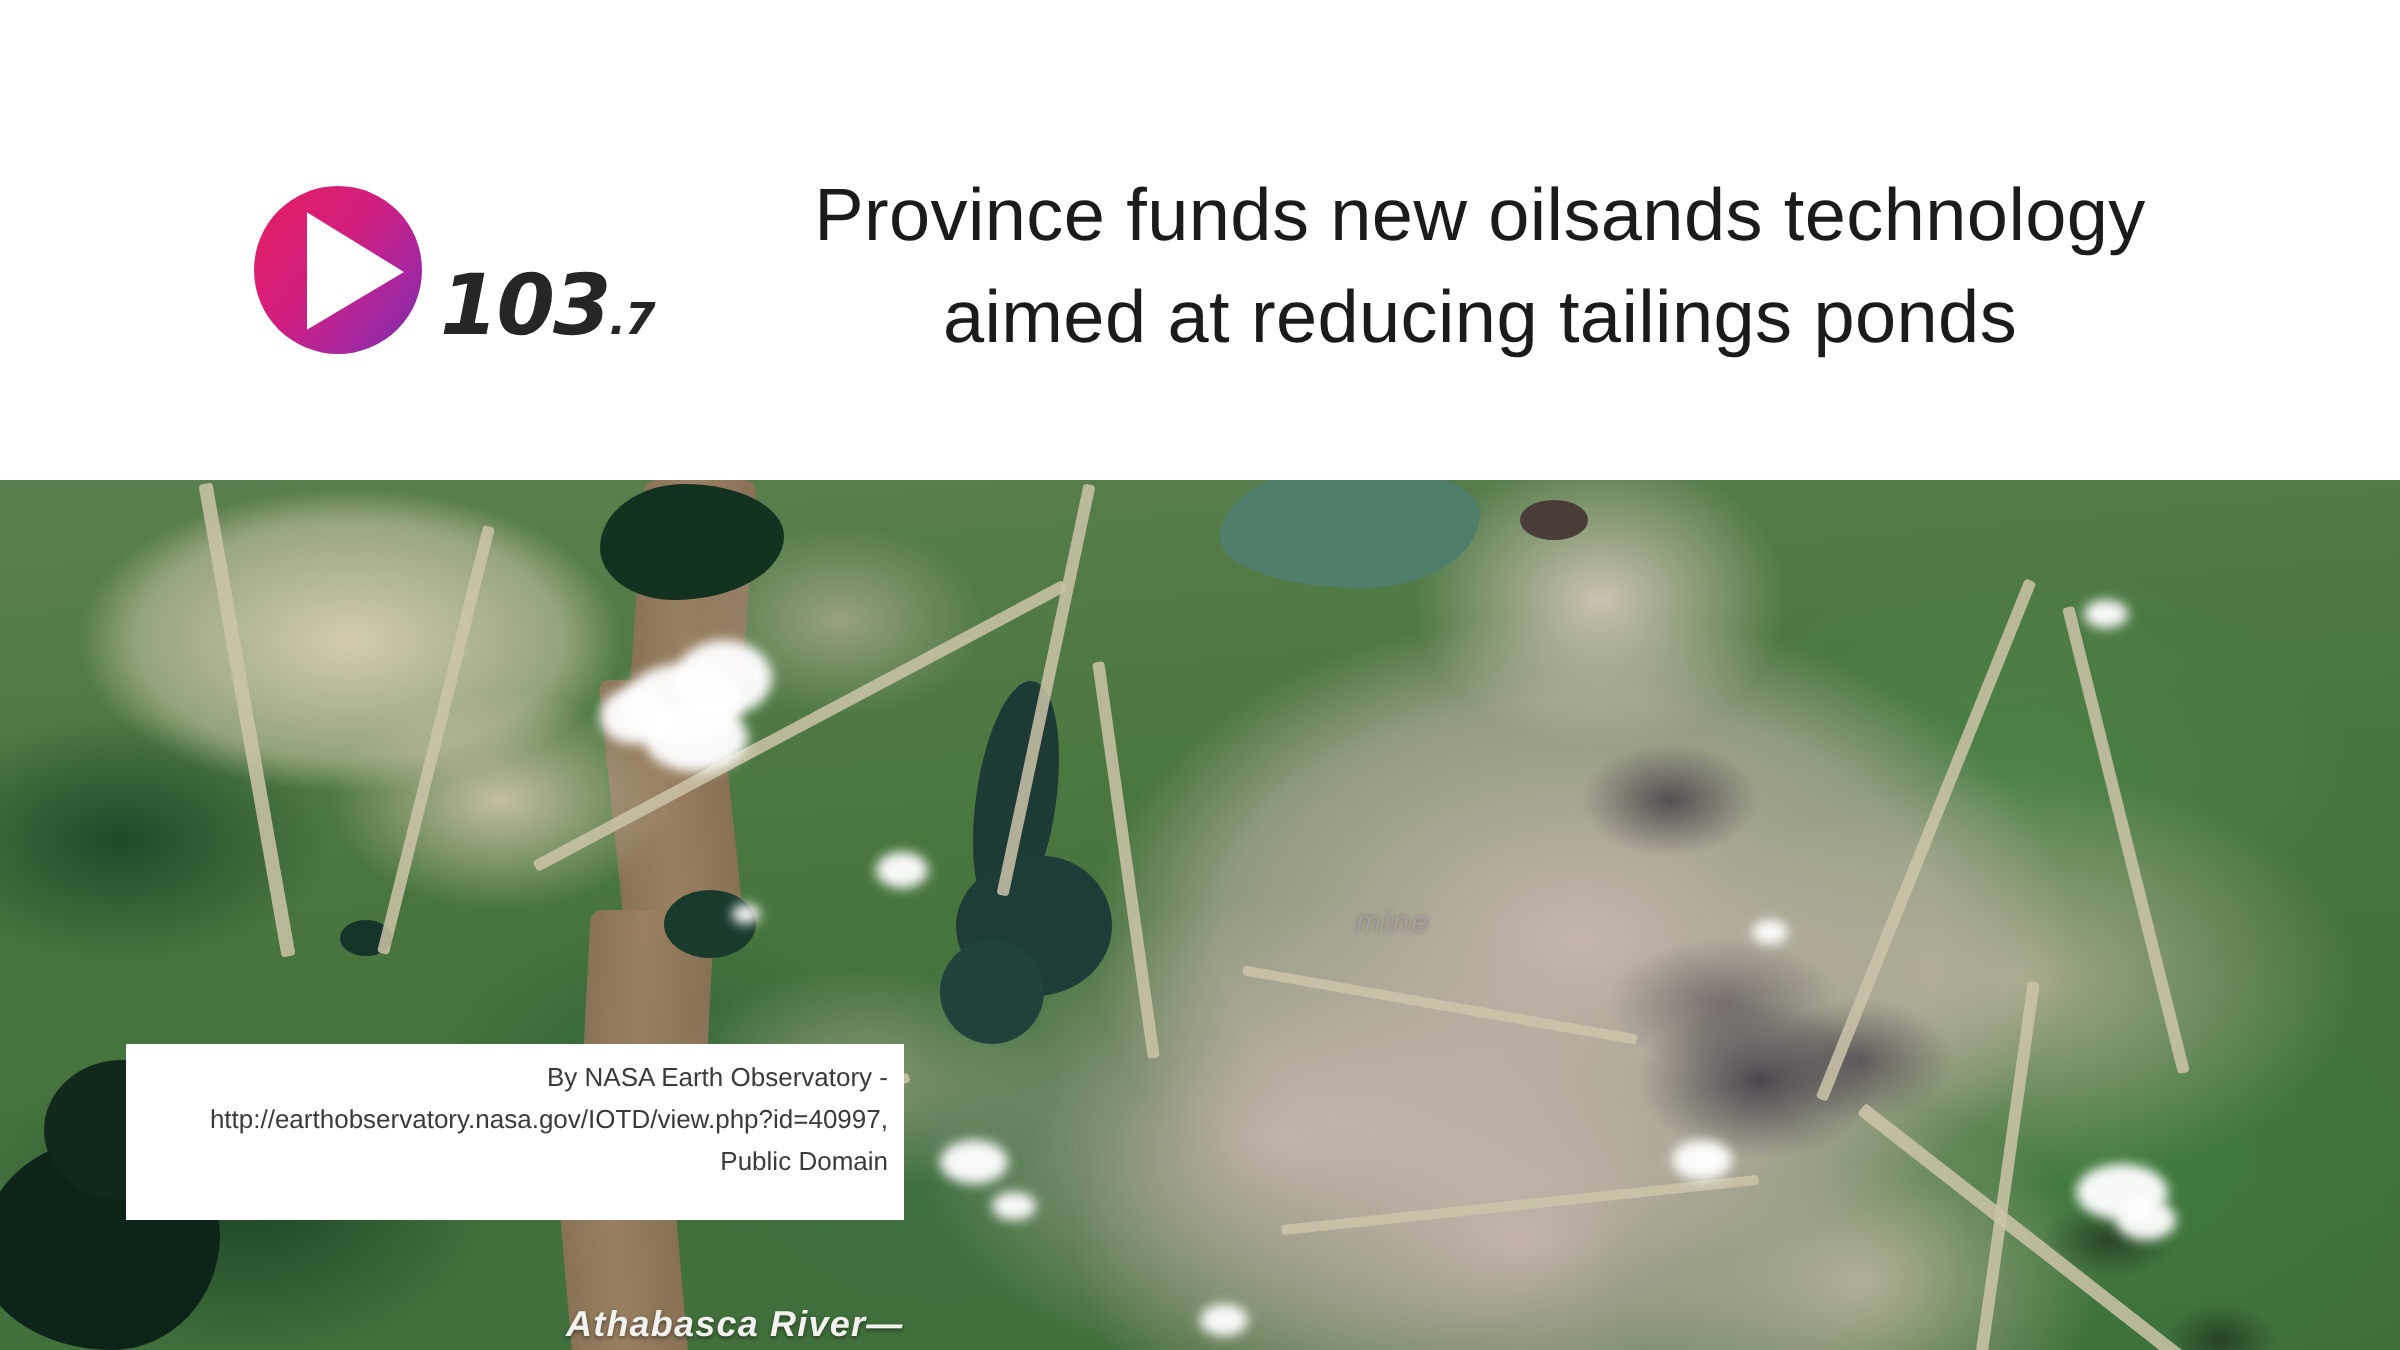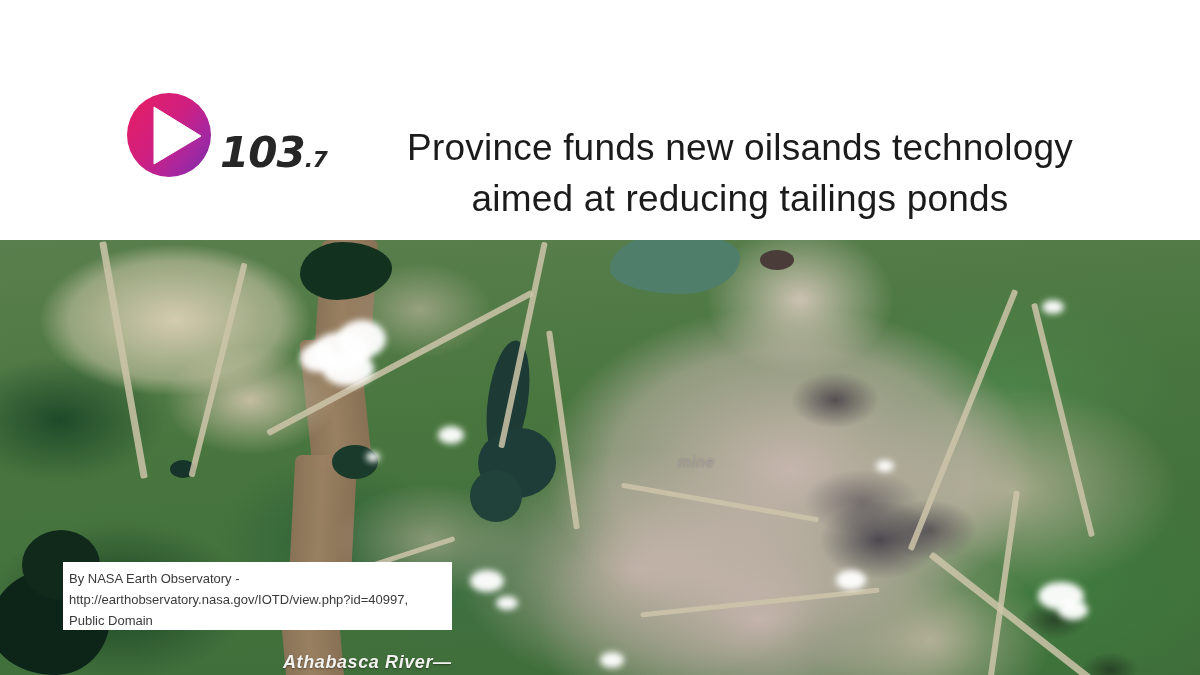--- a/index.html
+++ b/index.html
@@ -90,21 +90,20 @@
     left: 370px;
     top: 82px;
     width: 740px;
     text-align: center;
     font-family: "Liberation Sans", sans-serif;
     font-weight: 300;
     font-size: 37px;
     line-height: 51px;
     letter-spacing: 0.2px;
     color: #1b1b1b;
-    margin-top: 40px;
   }
   .headline .l2 { display: block; }
 
   
   .photo {
     position: absolute;
     left: 0;
     top: 240px;
     width: 1200px;
     height: 435px;
@@ -260,30 +259,29 @@
     text-shadow: 0 1px 2px rgba(0,0,0,0.45);
     margin-left: 15px;
   }
 
   
   .caption-box {
     position: absolute;
     left: 63px;
     top: 282px;
     width: 389px;
-    height: 68px;
+    height: 88px;
     background: #ffffff;
     box-sizing: border-box;
     padding: 6px 8px 6px 6px;
-    text-align: left;
+    text-align: right;
     font-family: "Liberation Sans", sans-serif;
     font-size: 13px;
     line-height: 21px;
     color: #3a3a3a;
-    margin-top: 40px;
   }
 </style>
 </head>
 <body>
 
 <div id="page">
 
   <div class="header">
 
     <div class="brand-logo">

